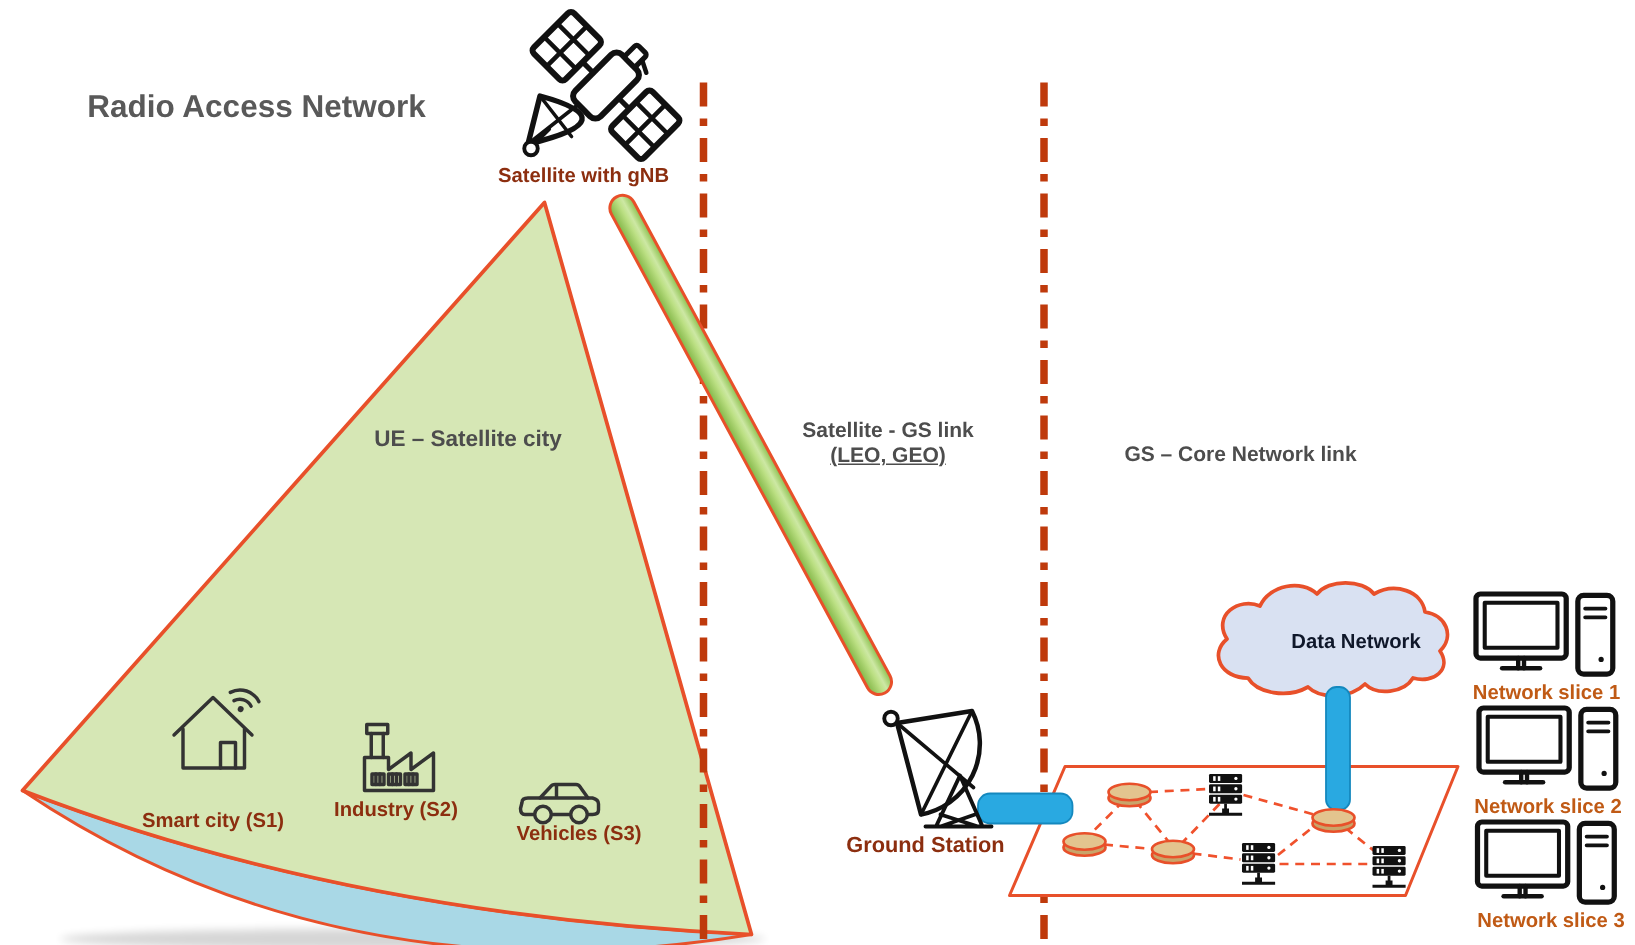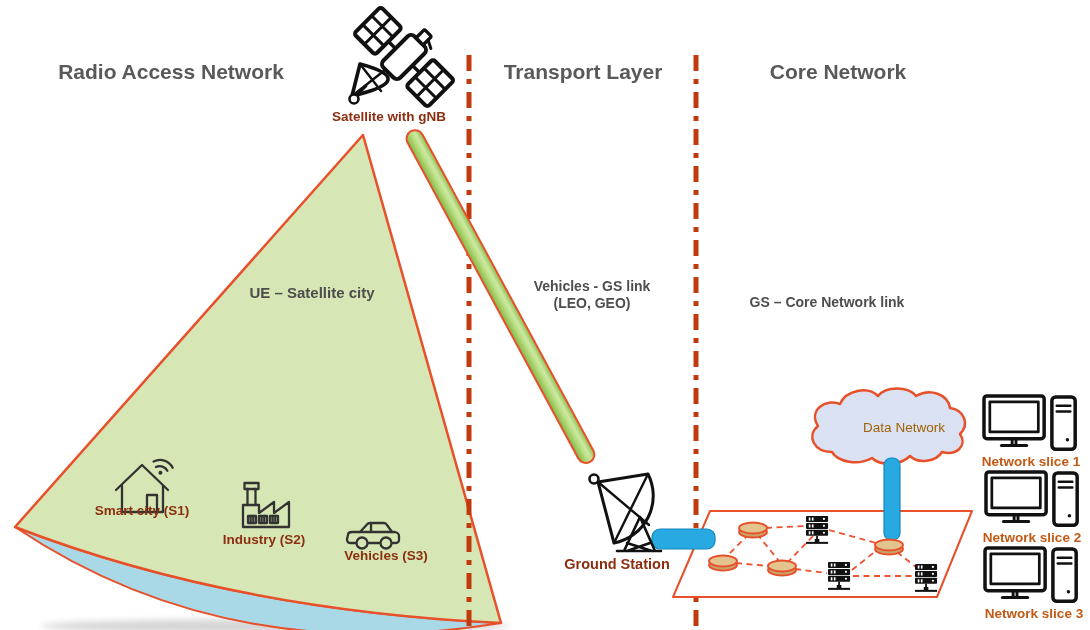--- a/index.html
+++ b/index.html
@@ -8,21 +8,21 @@
     font-family:"Liberation Sans", sans-serif;
   }
   #stage svg{position:absolute;left:0;top:0;}
   .lbl{position:absolute;transform:translateX(-50%);white-space:nowrap;text-align:center;}
   .section-title{font-size:21px;font-weight:bold;color:var(--section-title,#595959);}
   .link-label{font-size:14px;font-weight:bold;color:var(--link-label,#4d4d4d);}
   .link-label.big{font-size:15px;}
   .red-label{font-size:13.5px;font-weight:bold;color:var(--node-label-dark-red,#8c2e0f);text-align:right;}
   .gs-label{font-size:14.5px;}
   .slice-label{font-size:13.5px;font-weight:bold;color:var(--slice-label-orange,#c05a15);}
-  .cloud-label{font-size:13.5px;font-weight:normal;color:#a16207;padding-left:36px;}
+  .cloud-label{font-size:13.5px;font-weight:bold;color:#0f172a;padding-left:36px;}
 
   .cone-body{fill:var(--cone-fill-green,#d6e7b5);stroke:var(--shape-outline-red,#e8502a);stroke-width:2.5;stroke-linejoin:round;}
   .cone-base{fill:var(--cone-base-blue,#a9d8e6);stroke:var(--shape-outline-red,#e8502a);stroke-width:2;stroke-linejoin:round;}
   .divider{stroke:var(--divider-red,#bf3a0c);stroke-width:5;stroke-dasharray:16 8 5 8;fill:none;}
   .beam{stroke:var(--shape-outline-red,#e8502a);stroke-width:2;}
   .plane{fill:#ffffff;stroke:var(--shape-outline-red,#e8502a);stroke-width:2;stroke-linejoin:round;}
   .mesh{stroke:#f0512c;stroke-width:1.8;stroke-dasharray:6 4.5;fill:none;}
   .bar{fill:var(--bar-blue,#29a9e1);stroke:#1488be;stroke-width:1.2;}
   .cloud{fill:var(--cloud-fill,#d9e1f2);stroke:var(--shape-outline-red,#e8502a);stroke-width:2.5;stroke-linejoin:round;}
   .node-top{fill:#e3c48e;stroke:var(--shape-outline-red,#e8502a);stroke-width:1.8;}
@@ -192,31 +192,29 @@
       <circle class="dev" cx="386" cy="543" r="5.5"></circle>
       <path class="dev" d="M 368,543 H 380"></path>
     </g>
 
     <use href="#pc" transform="translate(984,396) scale(0.97)"></use>
     <use href="#pc" transform="translate(986,472) scale(0.97)"></use>
     <use href="#pc" transform="translate(985,548) scale(0.97)"></use>
   </svg>
 
   <div class="lbl section-title" style="left:171px;top:60px;">Radio Access Network</div>
-  <div class="lbl section-title" style="left:583px;top:60px;">Transport Layer</div>
-  <div class="lbl section-title" style="left:838px;top:60px;">Core Network</div>
 
   <div class="lbl red-label" style="left:389px;top:109px;">Satellite with gNB</div>
 
   <div class="lbl link-label big" style="left:312px;top:284px;">UE – Satellite city</div>
-  <div class="lbl link-label" style="left:592px;top:278px;">Vehicles - GS link</div>
-  <div class="lbl link-label" style="left:592px;top:295px;">(LEO, GEO)</div>
+  <div class="lbl link-label" style="left:592px;top:278px;">Satellite - GS link</div>
+  <div class="lbl link-label" style="left:592px;top:295px;text-decoration:underline;">(LEO, GEO)</div>
   <div class="lbl link-label" style="left:827px;top:294px;">GS – Core Network link</div>
 
-  <div class="lbl red-label" style="left:142px;top:503px;">Smart city (S1)</div>
+  <div class="lbl red-label" style="left:142px;top:539px;">Smart city (S1)</div>
   <div class="lbl red-label" style="left:264px;top:532px;">Industry (S2)</div>
   <div class="lbl red-label" style="left:386px;top:548px;">Vehicles (S3)</div>
 
   <div class="lbl red-label gs-label" style="left:617px;top:556px;">Ground Station</div>
   <div class="lbl cloud-label" style="left:886px;top:420px;">Data Network</div>
 
   <div class="lbl slice-label" style="left:1031px;top:454px;">Network slice 1</div>
   <div class="lbl slice-label" style="left:1032px;top:530px;">Network slice 2</div>
   <div class="lbl slice-label" style="left:1034px;top:606px;">Network slice 3</div>
 

